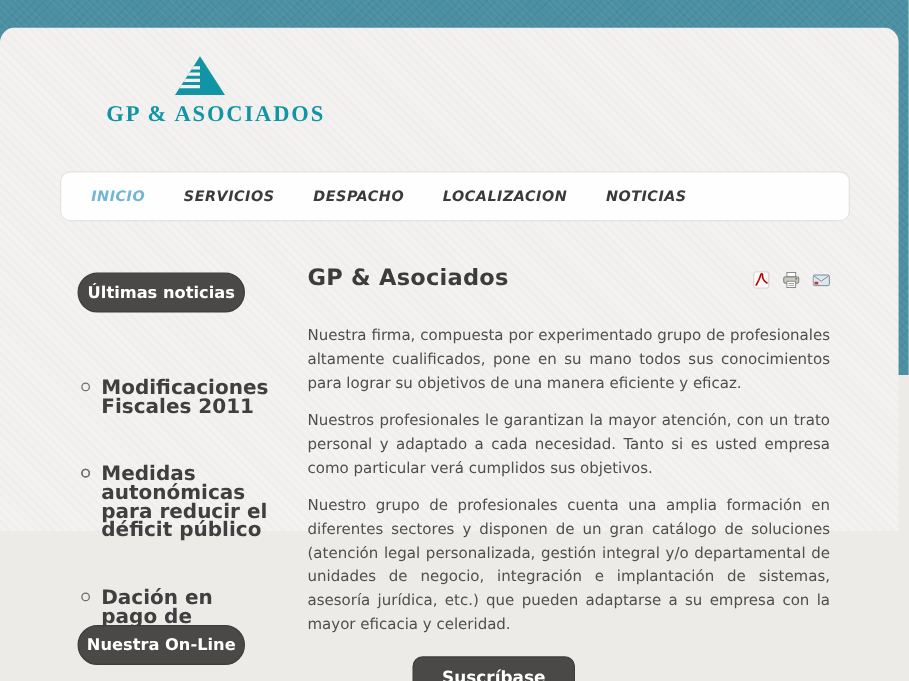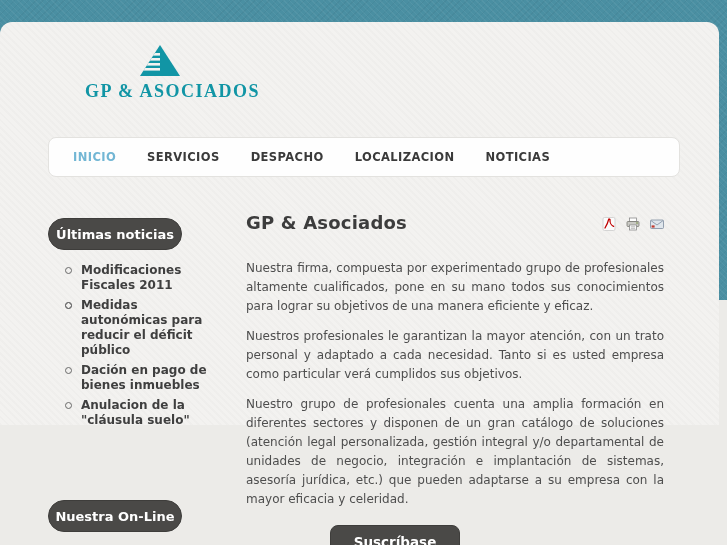--- a/index.html
+++ b/index.html
@@ -31,37 +31,37 @@
     font-weight:bold;font-size:18px;letter-spacing:1.5px;color:#1195a5;white-space:nowrap;
   }
   
   .nav{
     position:absolute;left:48px;top:115px;width:632px;height:40px;
     background:#fefefe;border:1px solid #e3e2df;border-radius:8px;
     display:flex;align-items:center;gap:31px;padding:0 24px;box-sizing:border-box;
   }
   .nav a{
     font-size:11.5px;font-weight:bold;letter-spacing:.4px;color:#3a3a3a;
-    text-decoration:none;cursor:pointer;white-space:nowrap;
+    text-decoration:none;cursor:pointer;white-space:nowrap;font-style:italic;
   }
   .nav a.active{color:#72b6d4;}
   
   .pill{
-    position:absolute;left:48px;width:134px;height:32px;
+    position:absolute;left:62px;width:134px;height:32px;
     background:#4a4947;border-radius:16px;border:1px solid #3e3d3b;
     color:#fff;font-size:13px;font-weight:bold;
     display:flex;align-items:center;justify-content:center;cursor:pointer;
     box-sizing:border-box;white-space:nowrap;
   }
   .pill.news{top:196px;}
   .pill.consulta{top:478px;}
   .news-list{position:absolute;left:64px;top:241px;width:152px;list-style:none;margin:0;padding:0;}
   .news-list li{
     position:relative;padding-left:17px;margin-bottom:5px;
-    font-size:12px;font-weight:bold;line-height:15px;color:#3f3f3f;cursor:pointer;
+    font-size:16px;font-weight:bold;line-height:15px;color:#3f3f3f;cursor:pointer;margin-top:39px;
   }
   .news-list li .bullet{
     position:absolute;left:1px;top:4px;width:5px;height:5px;border-radius:50%;
     border:1px solid #6a6a6a;background:transparent;
   }
   
   .main{position:absolute;left:246px;top:190px;width:418px;}
   .main-head{display:flex;align-items:flex-start;justify-content:space-between;}
   .page-title{font-size:18px;font-weight:bold;color:#3c3c3c;margin:0;letter-spacing:.2px;}
   .doc-icons{display:flex;gap:10px;margin-top:4px;}

